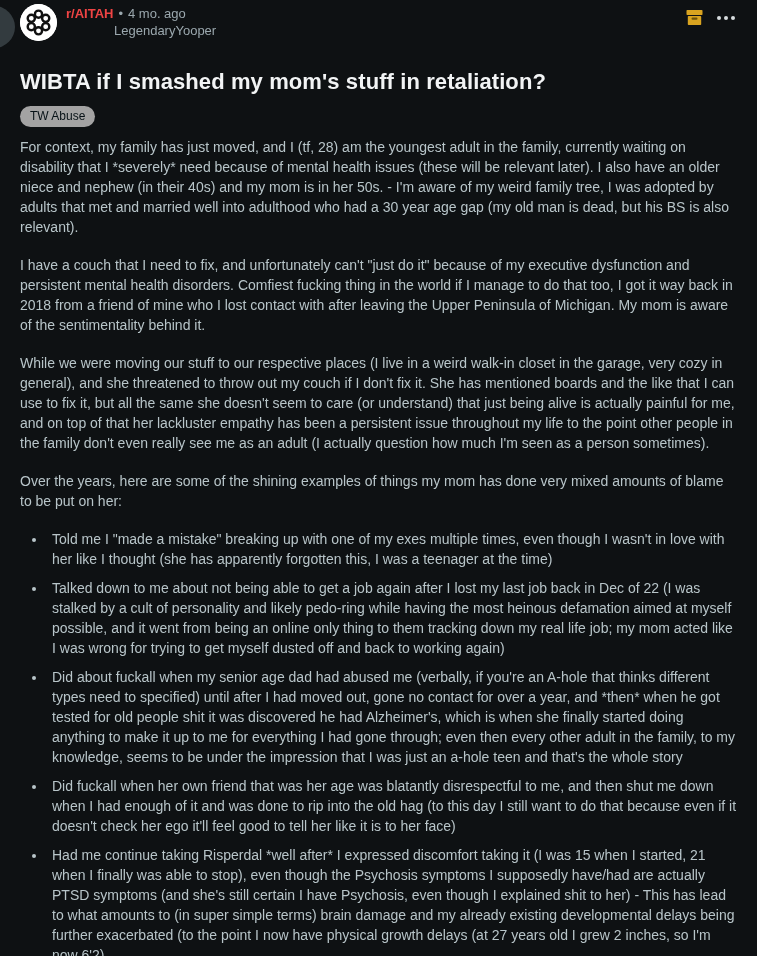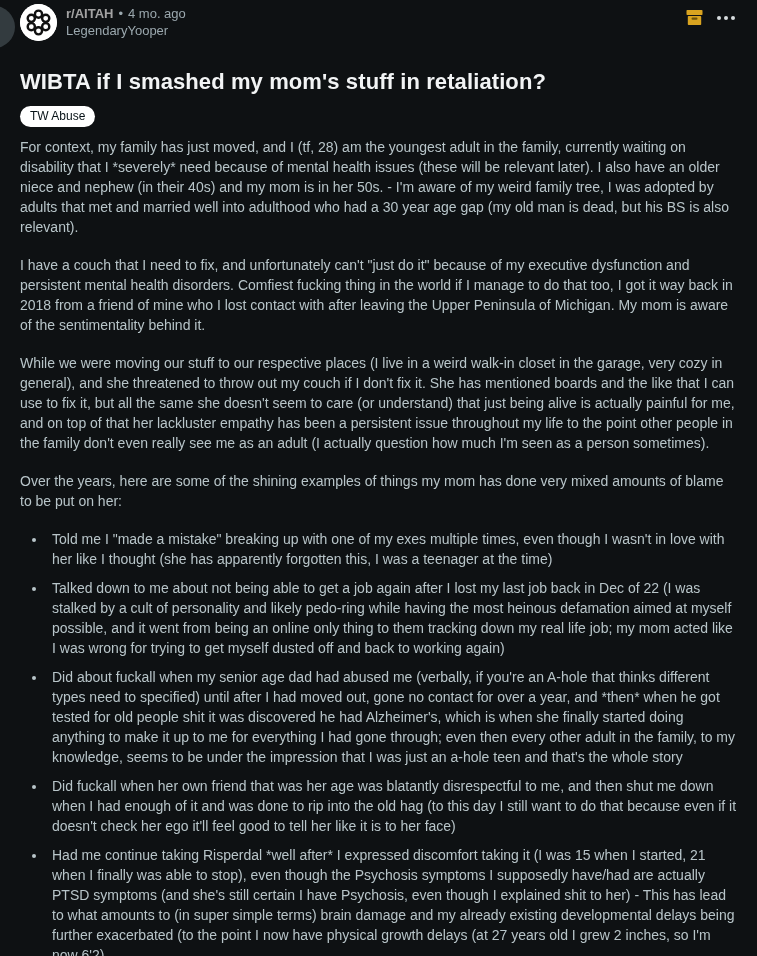--- a/index.html
+++ b/index.html
@@ -23,41 +23,41 @@
   }
 
   .post-header { display: flex; align-items: flex-start; margin-top: 2px; }
   .avatar {
     width: 37px; height: 37px; border-radius: 50%; flex: 0 0 37px;
     background: #ffffff; overflow: hidden; cursor: pointer;
     display: flex; align-items: center; justify-content: center;
   }
   .meta { margin-left: 9px; line-height: 17px; padding-top: 1px; }
   .meta-line1 { font-size: 13px; display: flex; align-items: center; gap: 5px; }
-  .subreddit { color: #a3a3a3; font-weight: 700; cursor: pointer; }
+  .subreddit { color: #ef4444; font-weight: 700; cursor: pointer; }
   .dot-sep, .timestamp { color: #9ba8ae; }
-  .author { font-size: 13px; color: #9ba8ae; cursor: pointer; }
+  .author { font-size: 13px; color: #9ba8ae; cursor: pointer; margin-left: 48px; }
 
   .header-actions { margin-left: auto; display: flex; align-items: center; gap: 12px; padding-top: 5px; }
   .archive-icon { width: 17px; height: 17px; display: block; }
   .overflow-btn {
     background: none; border: none; cursor: pointer; color: #d7dde0;
     display: flex; gap: 3px; align-items: center; padding: 4px 2px;
   }
   .overflow-btn i { width: 4px; height: 4px; border-radius: 50%; background: #d7dde0; display: block; }
 
   h1.post-title {
     margin-top: 27px;
     font-size: 22px; line-height: 27px; font-weight: 700; color: #f2f4f5;
     letter-spacing: 0.1px;
   }
 
   .flair {
     display: inline-block; margin-top: 11px;
-    background: #ffffff; color: #071217;
+    background: #a3a3a3; color: #071217;
     font-size: 12px; font-weight: 500;
     padding: 3px 10px 4px 10px; border-radius: 999px; cursor: pointer;
   }
 
   .post-body { margin-top: 10px; font-size: 14px; line-height: 20px; color: #b8c5c9; }
   .post-body p { margin: 0 0 18px 0; }
   .post-body ul { margin: 0; padding-left: 27px; }
   .post-body li { padding-left: 5px; margin-bottom: 9px; }
 </style>
 </head>

